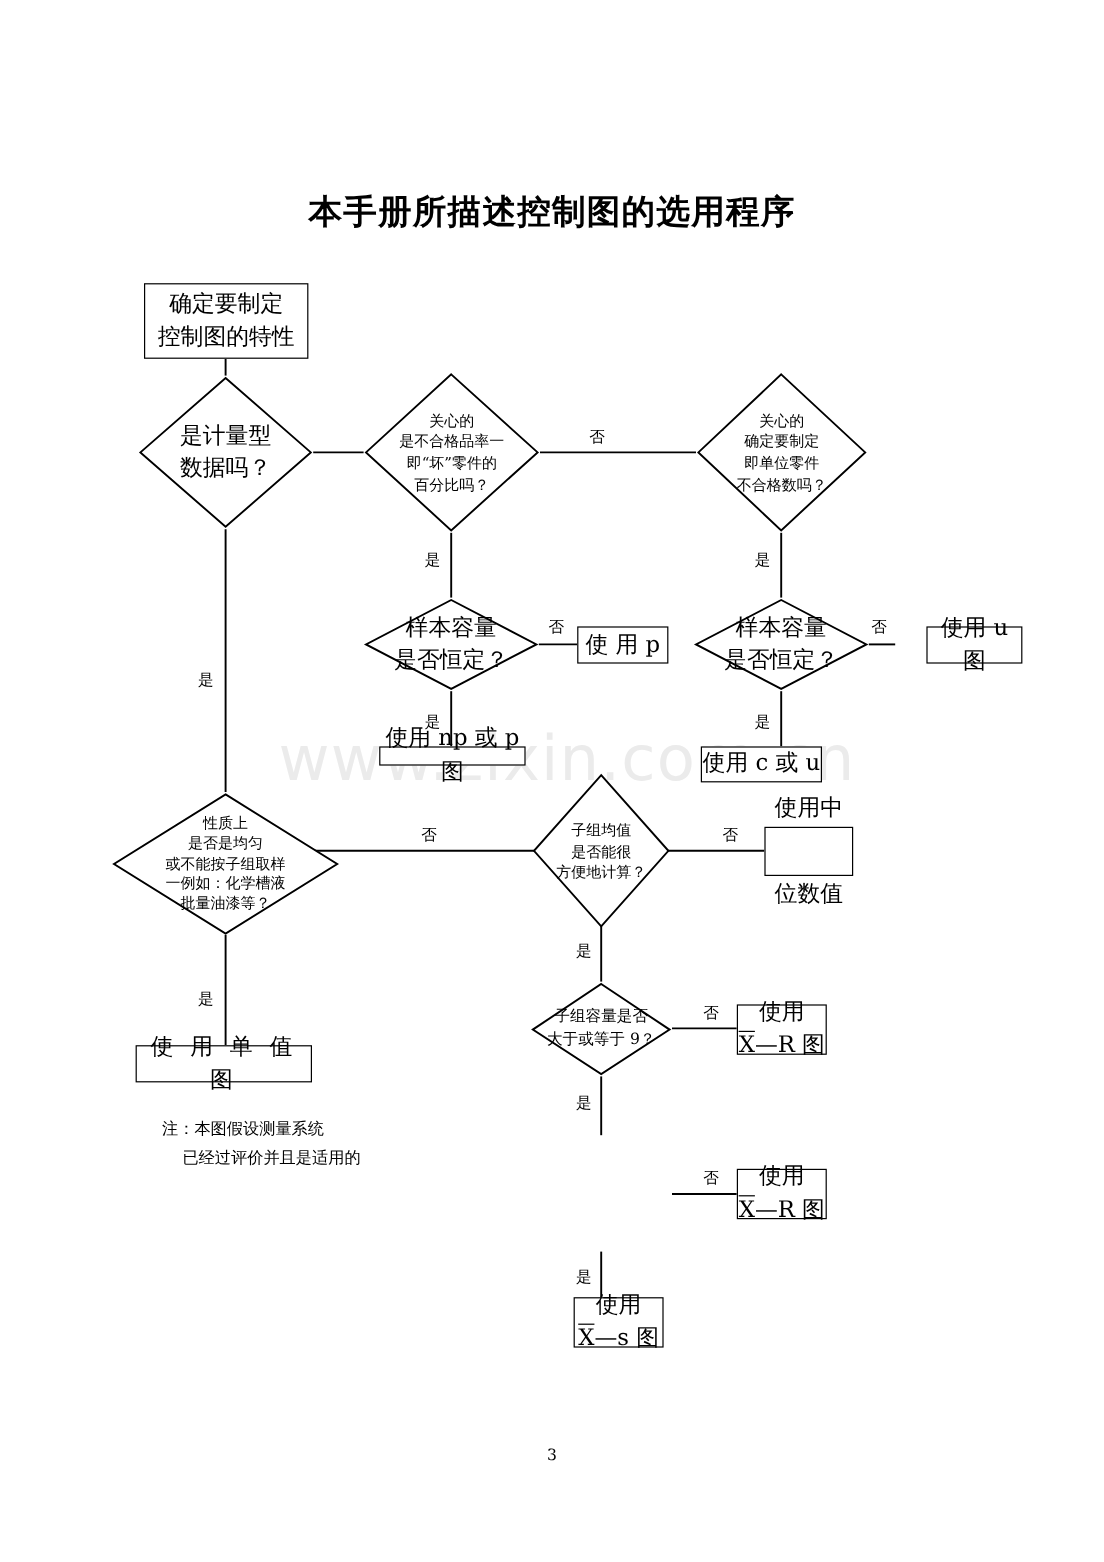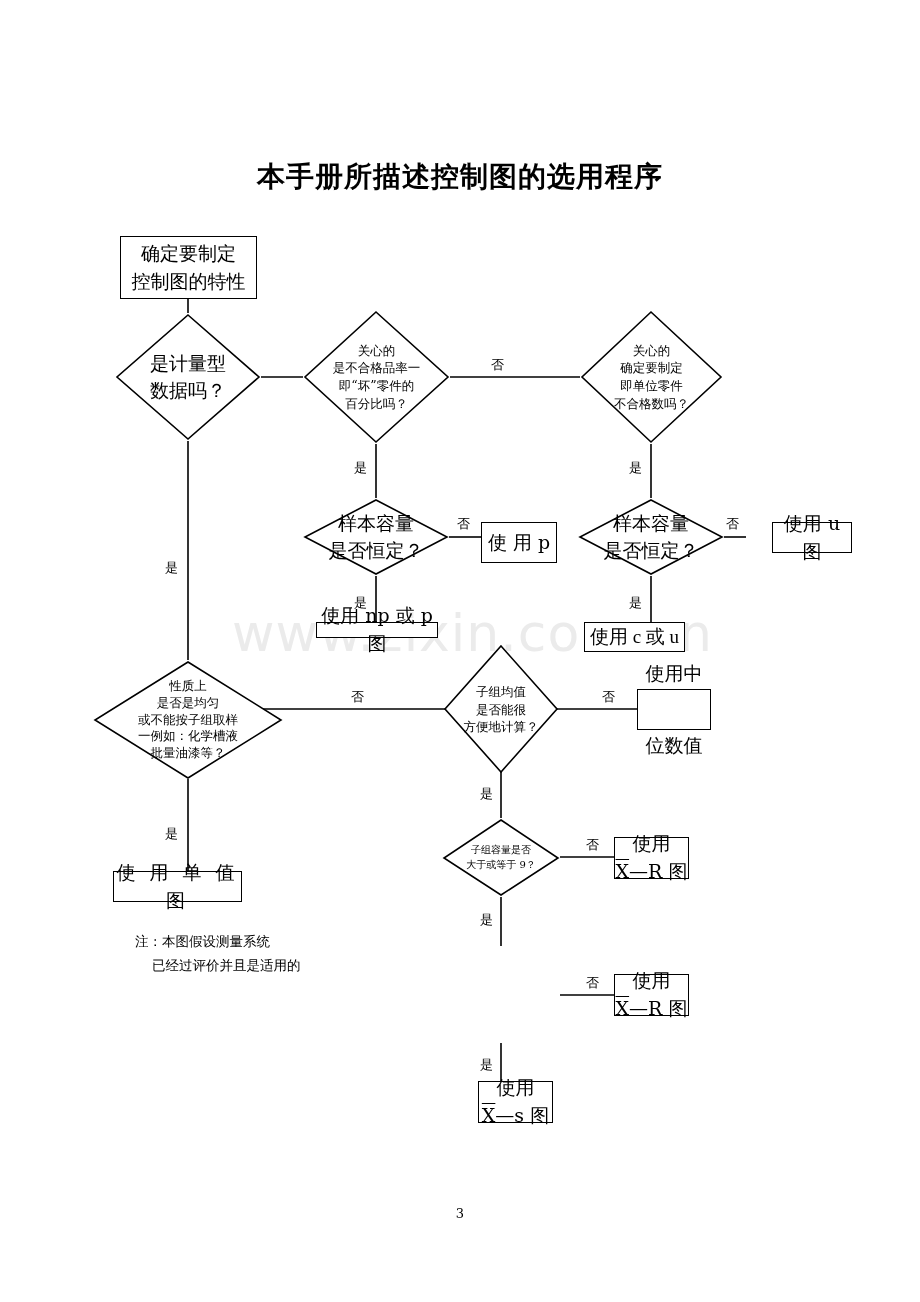--- a/index.html
+++ b/index.html
@@ -208,33 +208,33 @@
   <div class="diamond-wrap" style="left:578px;top:498px;width:146px;height:78px;">
     <svg width="146" height="78">
         <polygon points="73,2 144,39 73,76 2,39" fill="#fff" stroke="#000" stroke-width="1.6"></polygon>
       </svg>
     <div class="diamond-text">
       <div>样本容量</div>
       <div>是否恒定？</div>
     </div>
   </div>
 
-  <div class="node box" style="left:481px;top:522px;width:76px;height:41px;">
+  <div class="node box" style="left:481px;top:522px;width:76px;height:31px;">
     <span>使 用  p</span>
   </div>
 
   <div class="node box" style="left:746px;top:522px;width:80px;height:31px;margin-left:26px;">
     <span>使用 u 图</span>
   </div>
 
   <div class="node box" style="left:316px;top:622px;width:122px;height:16px;">
     <span>使用 np 或 p 图</span>
   </div>
 
-  <div class="node box" style="left:584px;top:622px;width:101px;height:30px;font-family:Liberation Serif, serif;">
+  <div class="node box" style="left:584px;top:622px;width:101px;height:30px;">
     <span>使用 c 或 u</span>
   </div>
 
   <div class="diamond-wrap" style="left:92px;top:660px;width:192px;height:120px;">
     <svg width="192" height="120">
         <polygon points="96,2 189,60 96,118 3,60" fill="#fff" stroke="#000" stroke-width="1.6"></polygon>
       </svg>
     <div class="diamond-text" style="font-size:12.5px;line-height:1.33;">
       <div>性质上</div>
       <div>是否是均匀</div>
@@ -257,21 +257,21 @@
 
   <div class="node box" style="left:637px;top:689px;width:74px;height:41px;flex-direction:column;gap:44px;">
     <span>使用中</span>
     <span>位数值</span>
   </div>
 
   <div class="diamond-wrap" style="left:442px;top:818px;width:118px;height:79px;">
     <svg width="118" height="79">
         <polygon points="59,2 116,40 59,77 2,40" fill="#fff" stroke="#000" stroke-width="1.6"></polygon>
       </svg>
-    <div class="diamond-text" style="font-size:10px;">
+    <div class="diamond-text" style="font-size:13px;">
       <div>子组容量是否</div>
       <div>大于或等于 9？</div>
     </div>
   </div>
 
   <div class="node box" style="left:614px;top:837px;width:75px;height:42px;flex-direction:column;">
     <span>使用</span>
     <span>
       <span class="ovl">X</span><span>—R 图</span>
     </span>
@@ -285,21 +285,21 @@
     </span>
   </div>
 
   <div class="node box" style="left:478px;top:1081px;width:75px;height:42px;flex-direction:column;">
     <span>使用</span>
     <span>
       <span class="ovl">X</span><span>—s 图</span>
     </span>
   </div>
 
-  <div class="node box" style="left:113px;top:871px;width:129px;height:31px;">
+  <div class="node box" style="left:113px;top:871px;width:147px;height:31px;">
     <span class="sp">使 用 单 值 图</span>
   </div>
 
   <div class="edge-label" style="left:489px;top:358px;">否</div>
   <div class="edge-label" style="left:352px;top:461px;">是</div>
   <div class="edge-label" style="left:627px;top:461px;">是</div>
   <div class="edge-label" style="left:455px;top:517px;">否</div>
   <div class="edge-label" style="left:724px;top:517px;">否</div>
   <div class="edge-label" style="left:352px;top:596px;">是</div>
   <div class="edge-label" style="left:627px;top:596px;">是</div>

